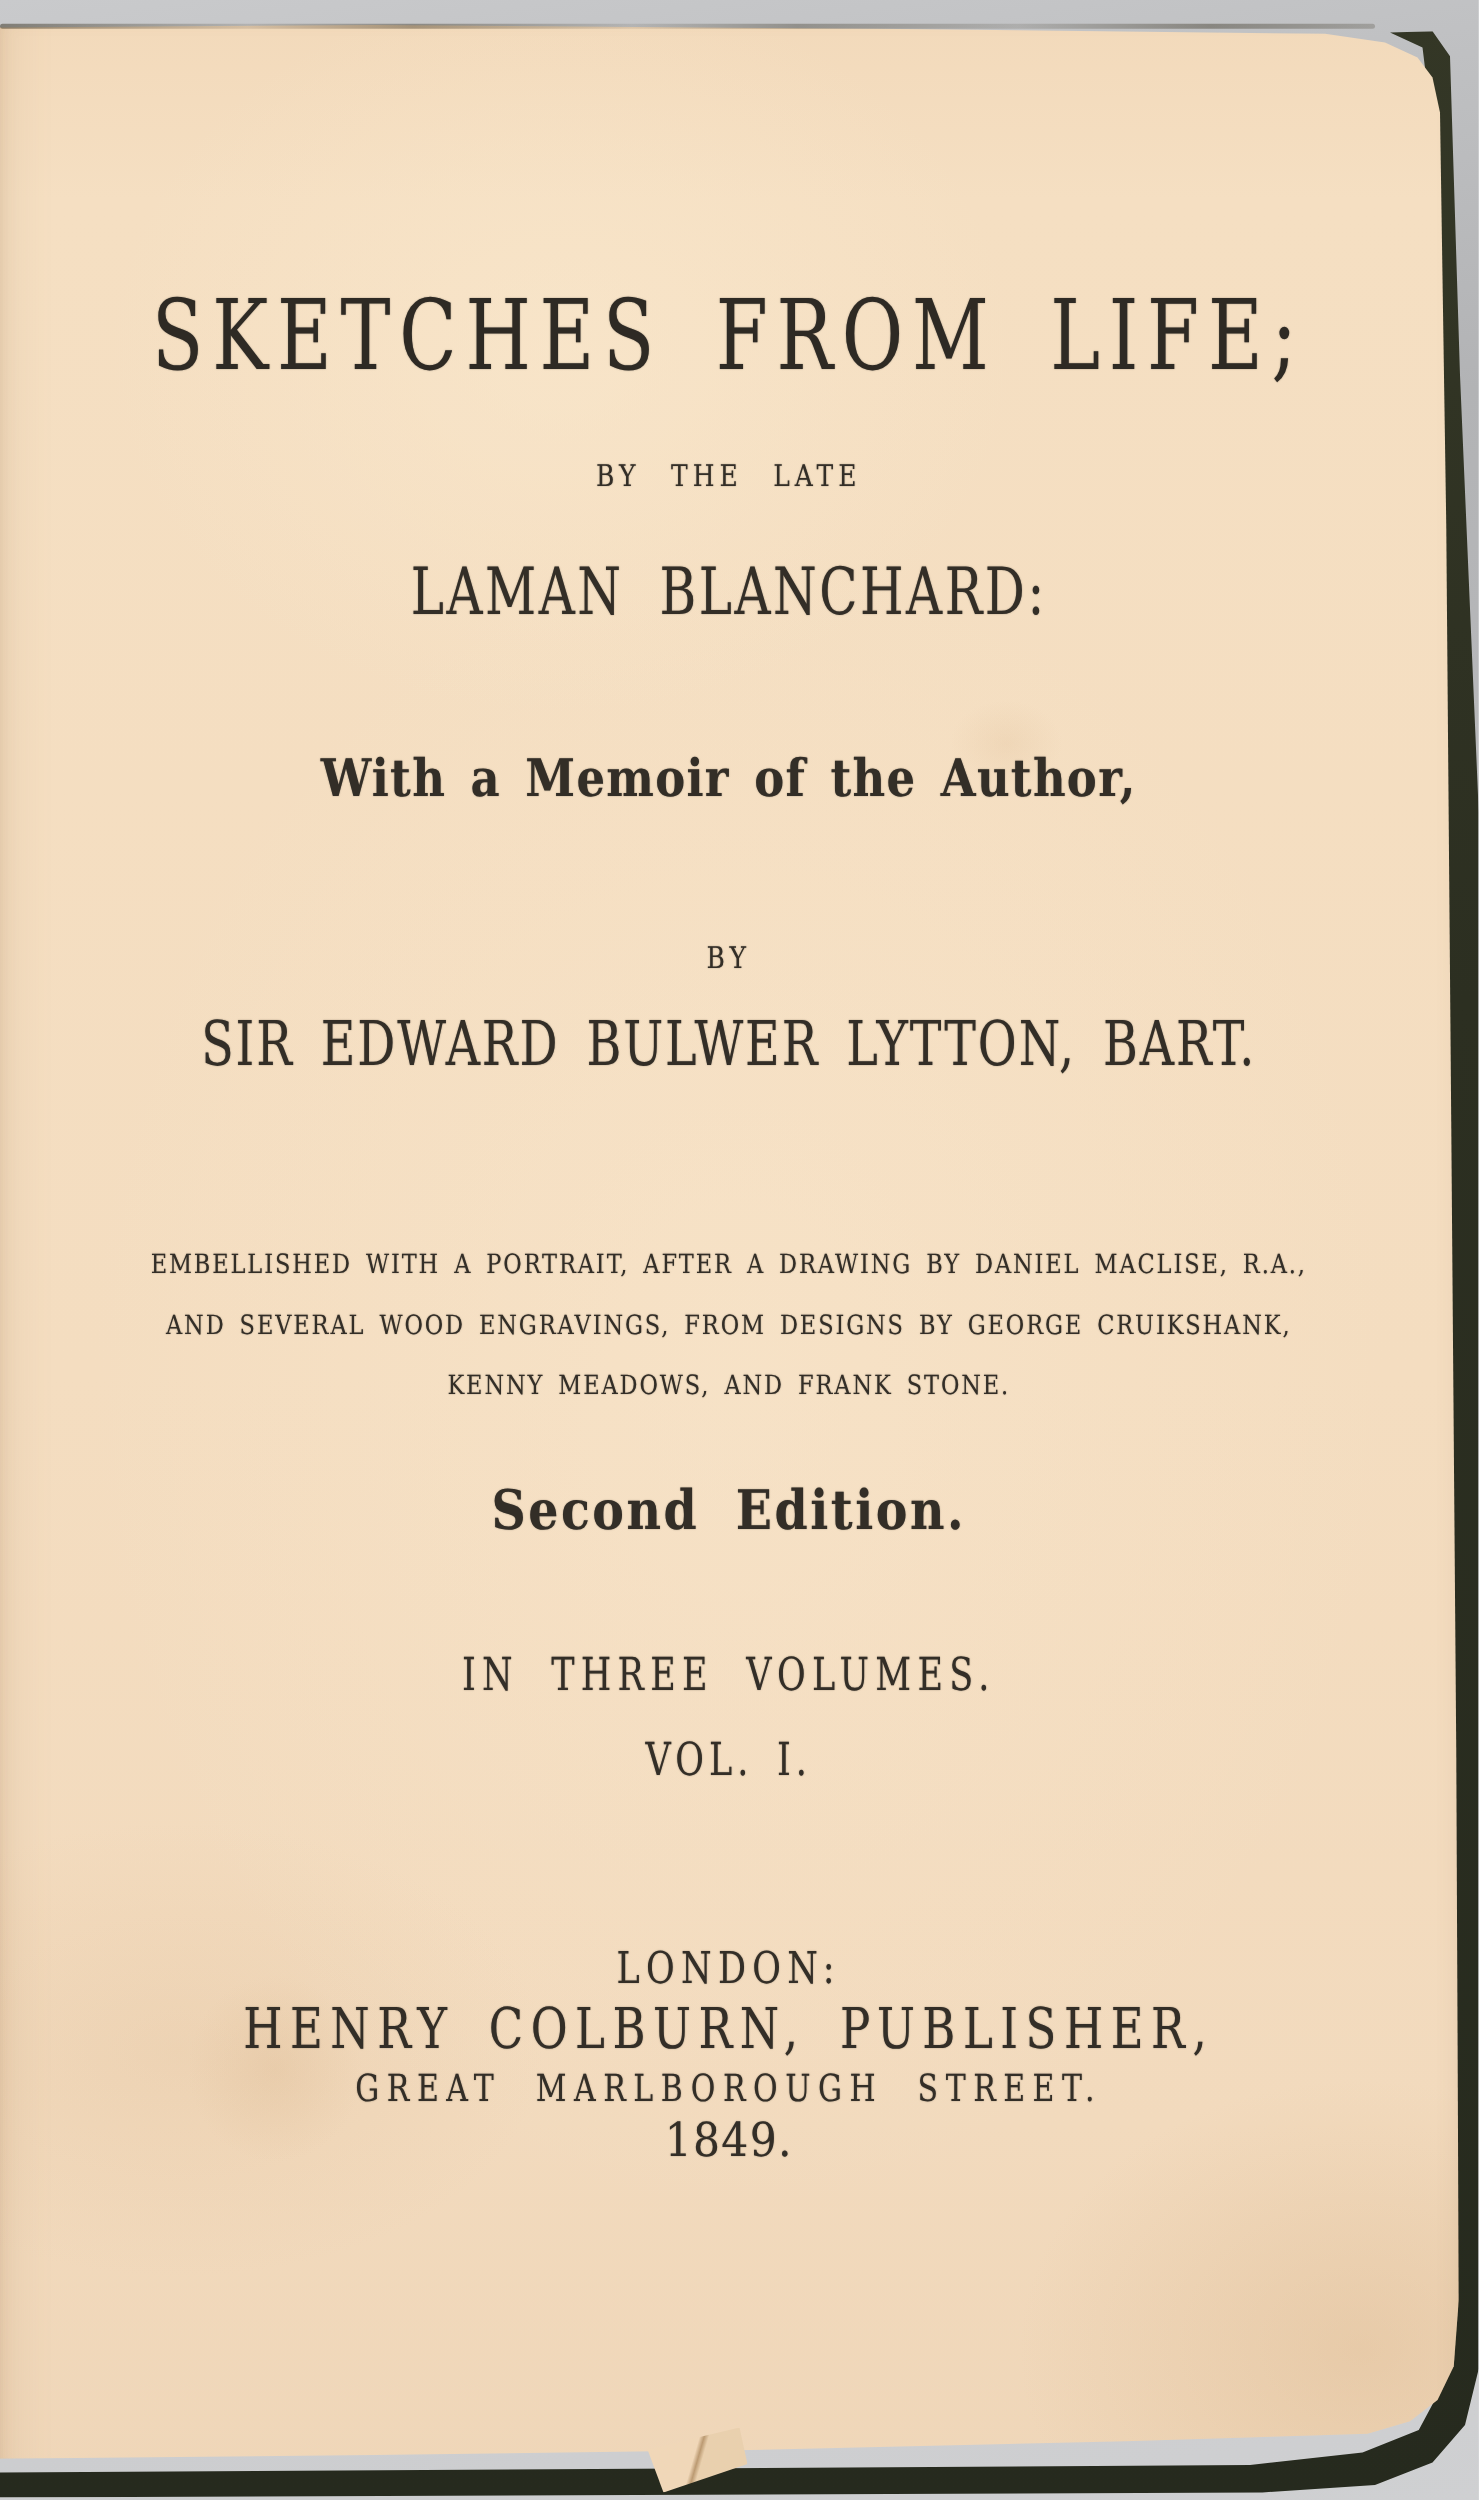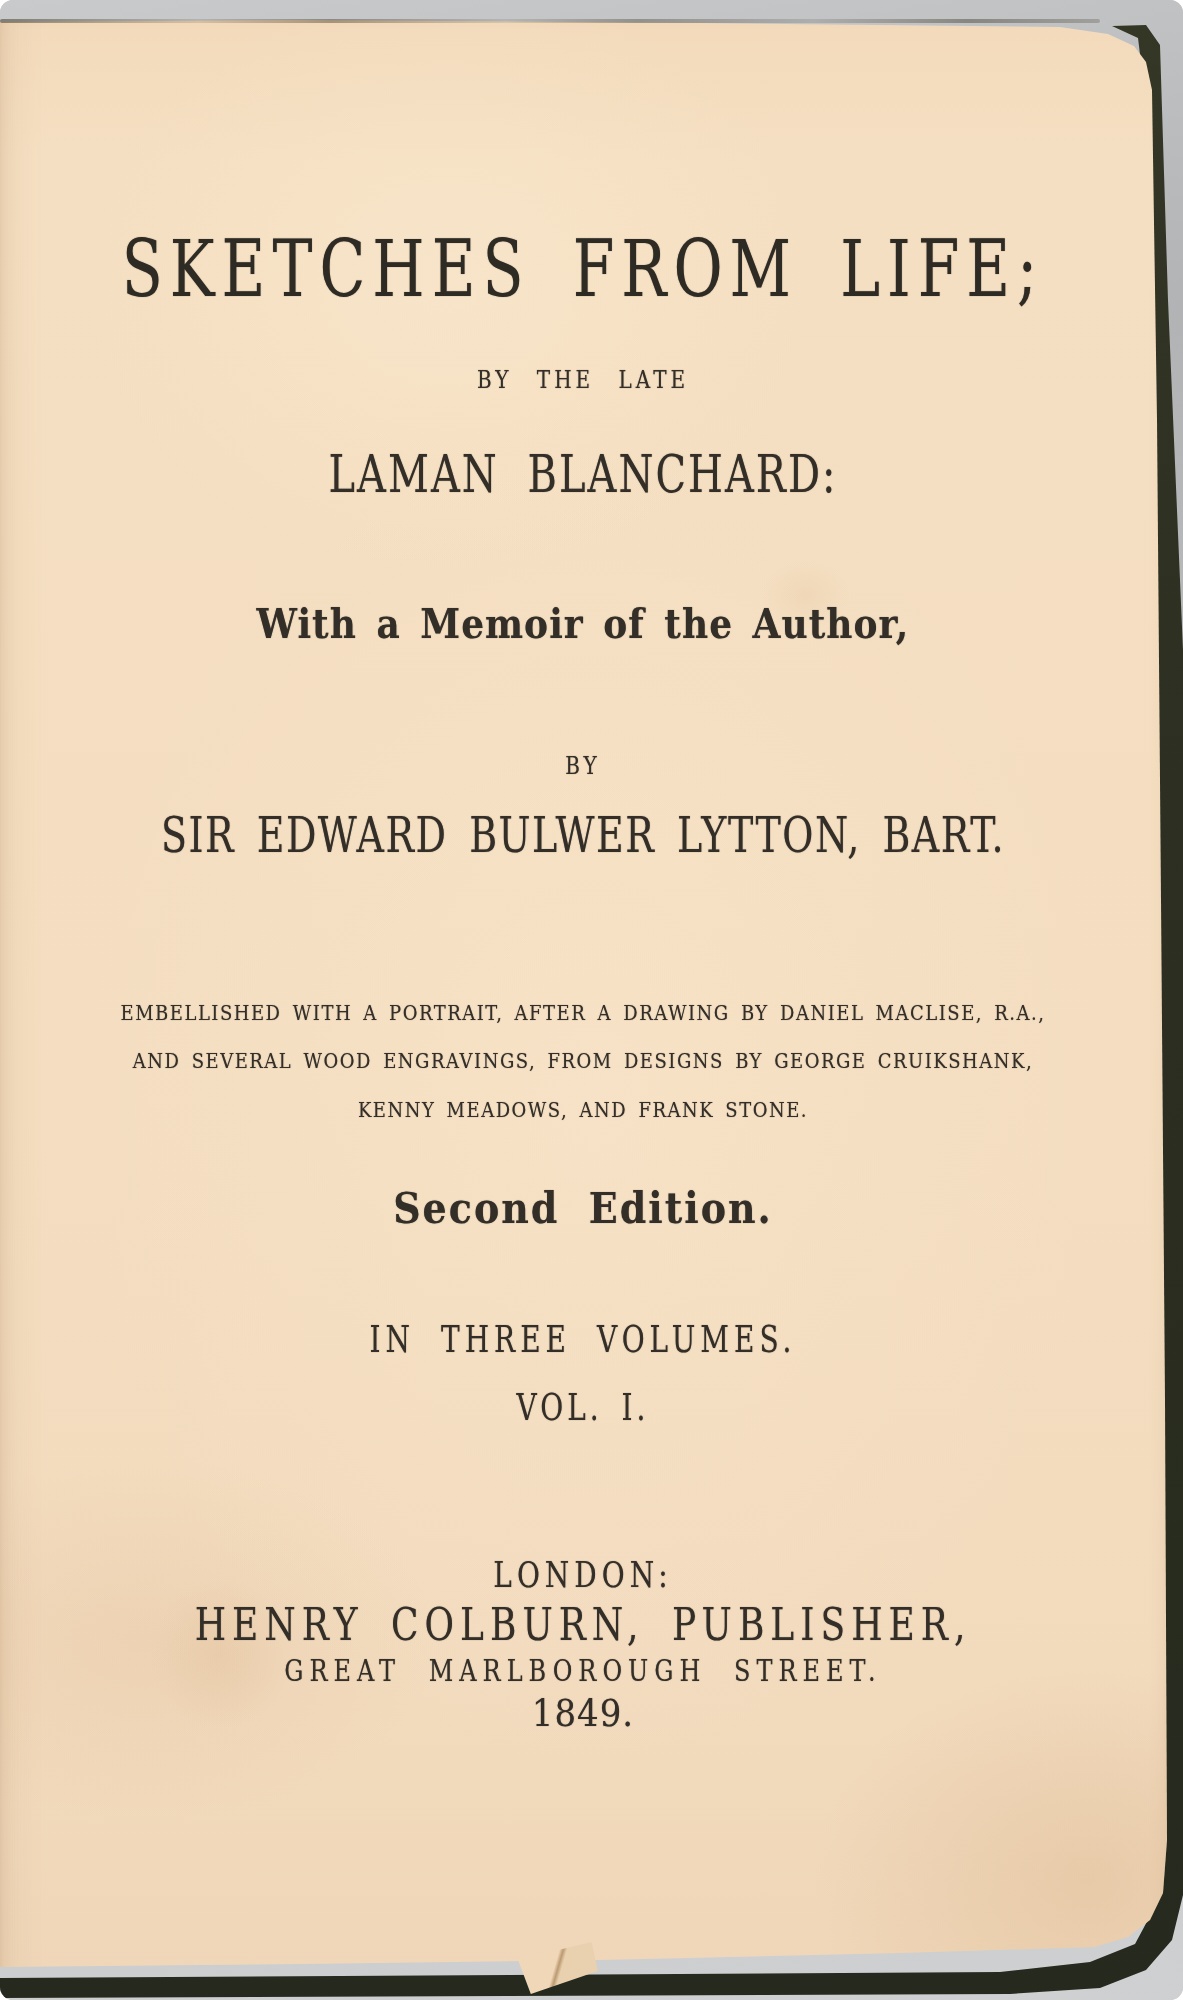--- a/index.html
+++ b/index.html
@@ -1,20 +1,19 @@
 <!DOCTYPE html>
 <html><head>
 <meta charset="utf-8">
 <style>
   html,body { margin:0; padding:0; }
   .scene {
     position:relative; width:1183px; height:2000px; overflow:hidden;
     font-family:"DejaVu Serif","Liberation Serif",serif;
     background:#c3c4c6;
-    border-radius:13px;
   }
   
   .backdrop {
     position:absolute; inset:0;
     background:linear-gradient(172deg,#c9cacc 0%,#b2b3b5 22%,#bebfc1 55%,#cbccce 88%,#cfd0d2 100%);
   }
   
   .cover {
     position:absolute; inset:0;
     background:linear-gradient(180deg,#343726 0%,#2c2f21 40%,#262a1e 100%);

